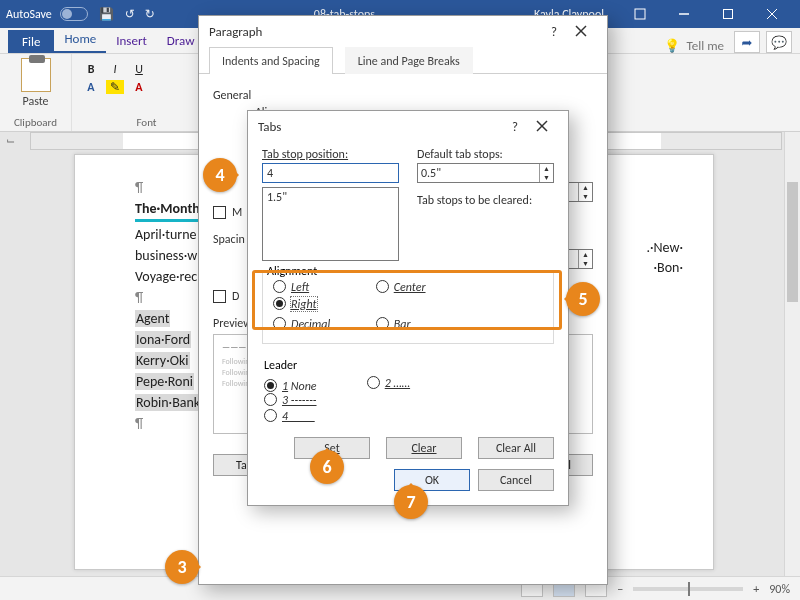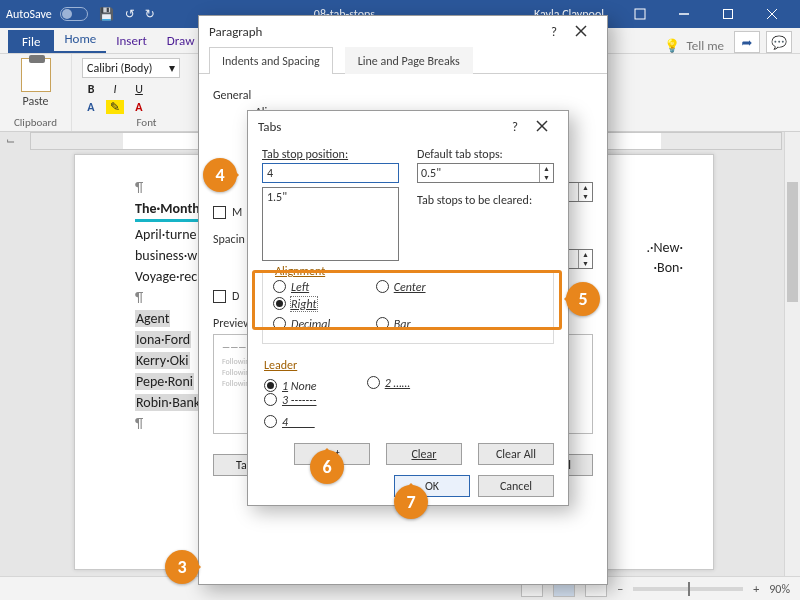--- a/index.html
+++ b/index.html
@@ -81,21 +81,21 @@
   .spin .arrows div { flex:1; border-left:1px solid #999; display:flex; align-items:center; justify-content:center; font-size:7px; color:#333; }
   .chk { width:13px; height:13px; border:1px solid #333; background:#fff; }
   .btn { min-width:76px; height:22px; border:1px solid #9f9f9f; background:#e9e9e9; display:inline-flex; align-items:center; justify-content:center; padding:0 10px; cursor:pointer; }
   .btn.primary { border:1.5px solid #2b66b1; background:#eaf1fb; }
   .preview { border:1px solid #bdbdbd; height:100px; background:#fff; margin-top:4px; padding:6px 8px; overflow:hidden; color:#bbb; font-size:8px; line-height:11px; }
   .dlg-footer { display:flex; gap:8px; padding:10px 14px 14px; }
 
   
   .tabs-list { border:1px solid #7a7a7a; height:74px; background:#fff; padding:2px 4px; }
   .group { border:1px solid #dadada; padding:8px 10px 10px; position:relative; margin-top:10px; }
-  .group .legend { position:absolute; top:-8px; left:8px; background:#fff; padding:0 4px; color:#a16207;text-decoration:underline; }
+  .group .legend { position:absolute; top:-8px; left:0; background:#fff; padding:0 4px; color:#000000; }
   .radio { width:13px; height:13px; border:1px solid #333; border-radius:50%; display:inline-flex; align-items:center; justify-content:center; background:#fff; }
   .radio.sel::after { content:""; width:7px; height:7px; background:#222; border-radius:50%; }
   .opt { display:inline-flex; gap:5px; width:100px;font-style:italic; }
   .ul { text-decoration:underline; }
 
   .highlight-box { position:absolute; border:3px solid #e8861c; border-radius:3px; pointer-events:none; }
 
   
   .callout { position:absolute; width:34px; height:34px; border-radius:50%; background:#e8861c; color:#fff; font-weight:bold; font-size:18px; display:flex; align-items:center; justify-content:center; box-shadow:0 1px 3px rgba(0,0,0,.3); z-index:60; }
   .callout.tip-r::after { content:""; position:absolute; right:-8px; top:11px; border:6px solid transparent; border-left-color:#e8861c; }
@@ -161,26 +161,20 @@
 <div class="ribbon">
   <div class="rgroup" style="width:72px">
     <div class="paste">
       <div class="clip"></div>
       <span>Paste</span>
     </div>
     <div class="glabel">Clipboard</div>
   </div>
   <div class="rgroup" style="width:150px">
     <div>
-      <div class="fontrow1">
-        <div class="fontbox">
-          <span>Calibri (Body)</span>
-          <span>▾</span>
-        </div>
-      </div>
       <div class="fontrow2">
         <span class="fb" style="font-weight:bold">B</span>
         <span class="fb" style="font-style:italic">I</span>
         <span class="fb" style="text-decoration:underline">U</span>
       </div>
       <div class="fontrow2">
         <span class="fb" style="color:#2b579a;font-weight:bold">A</span>
         <span class="fb" style="background:#ffe200">✎</span>
         <span class="fb" style="color:#c00000;font-weight:bold">A</span>
       </div>
@@ -381,21 +375,21 @@
           </span>
         <span class="opt">
             <span class="radio"></span>
             <span class="ul">2 ……</span>
           </span>
         <span class="opt">
             <span class="radio"></span>
             <span class="ul">3 -------</span>
           </span>
       </div>
-      <div style="margin-top:6px">
+      <div style="">
         <span class="opt">
             <span class="radio"></span>
             <span class="ul">4 ____</span>
           </span>
       </div>
     </div>
 
     <div style="display:flex; gap:16px; justify-content:flex-end; margin-top:10px">
       <div class="btn">
           <span class="ul">Set</span>

